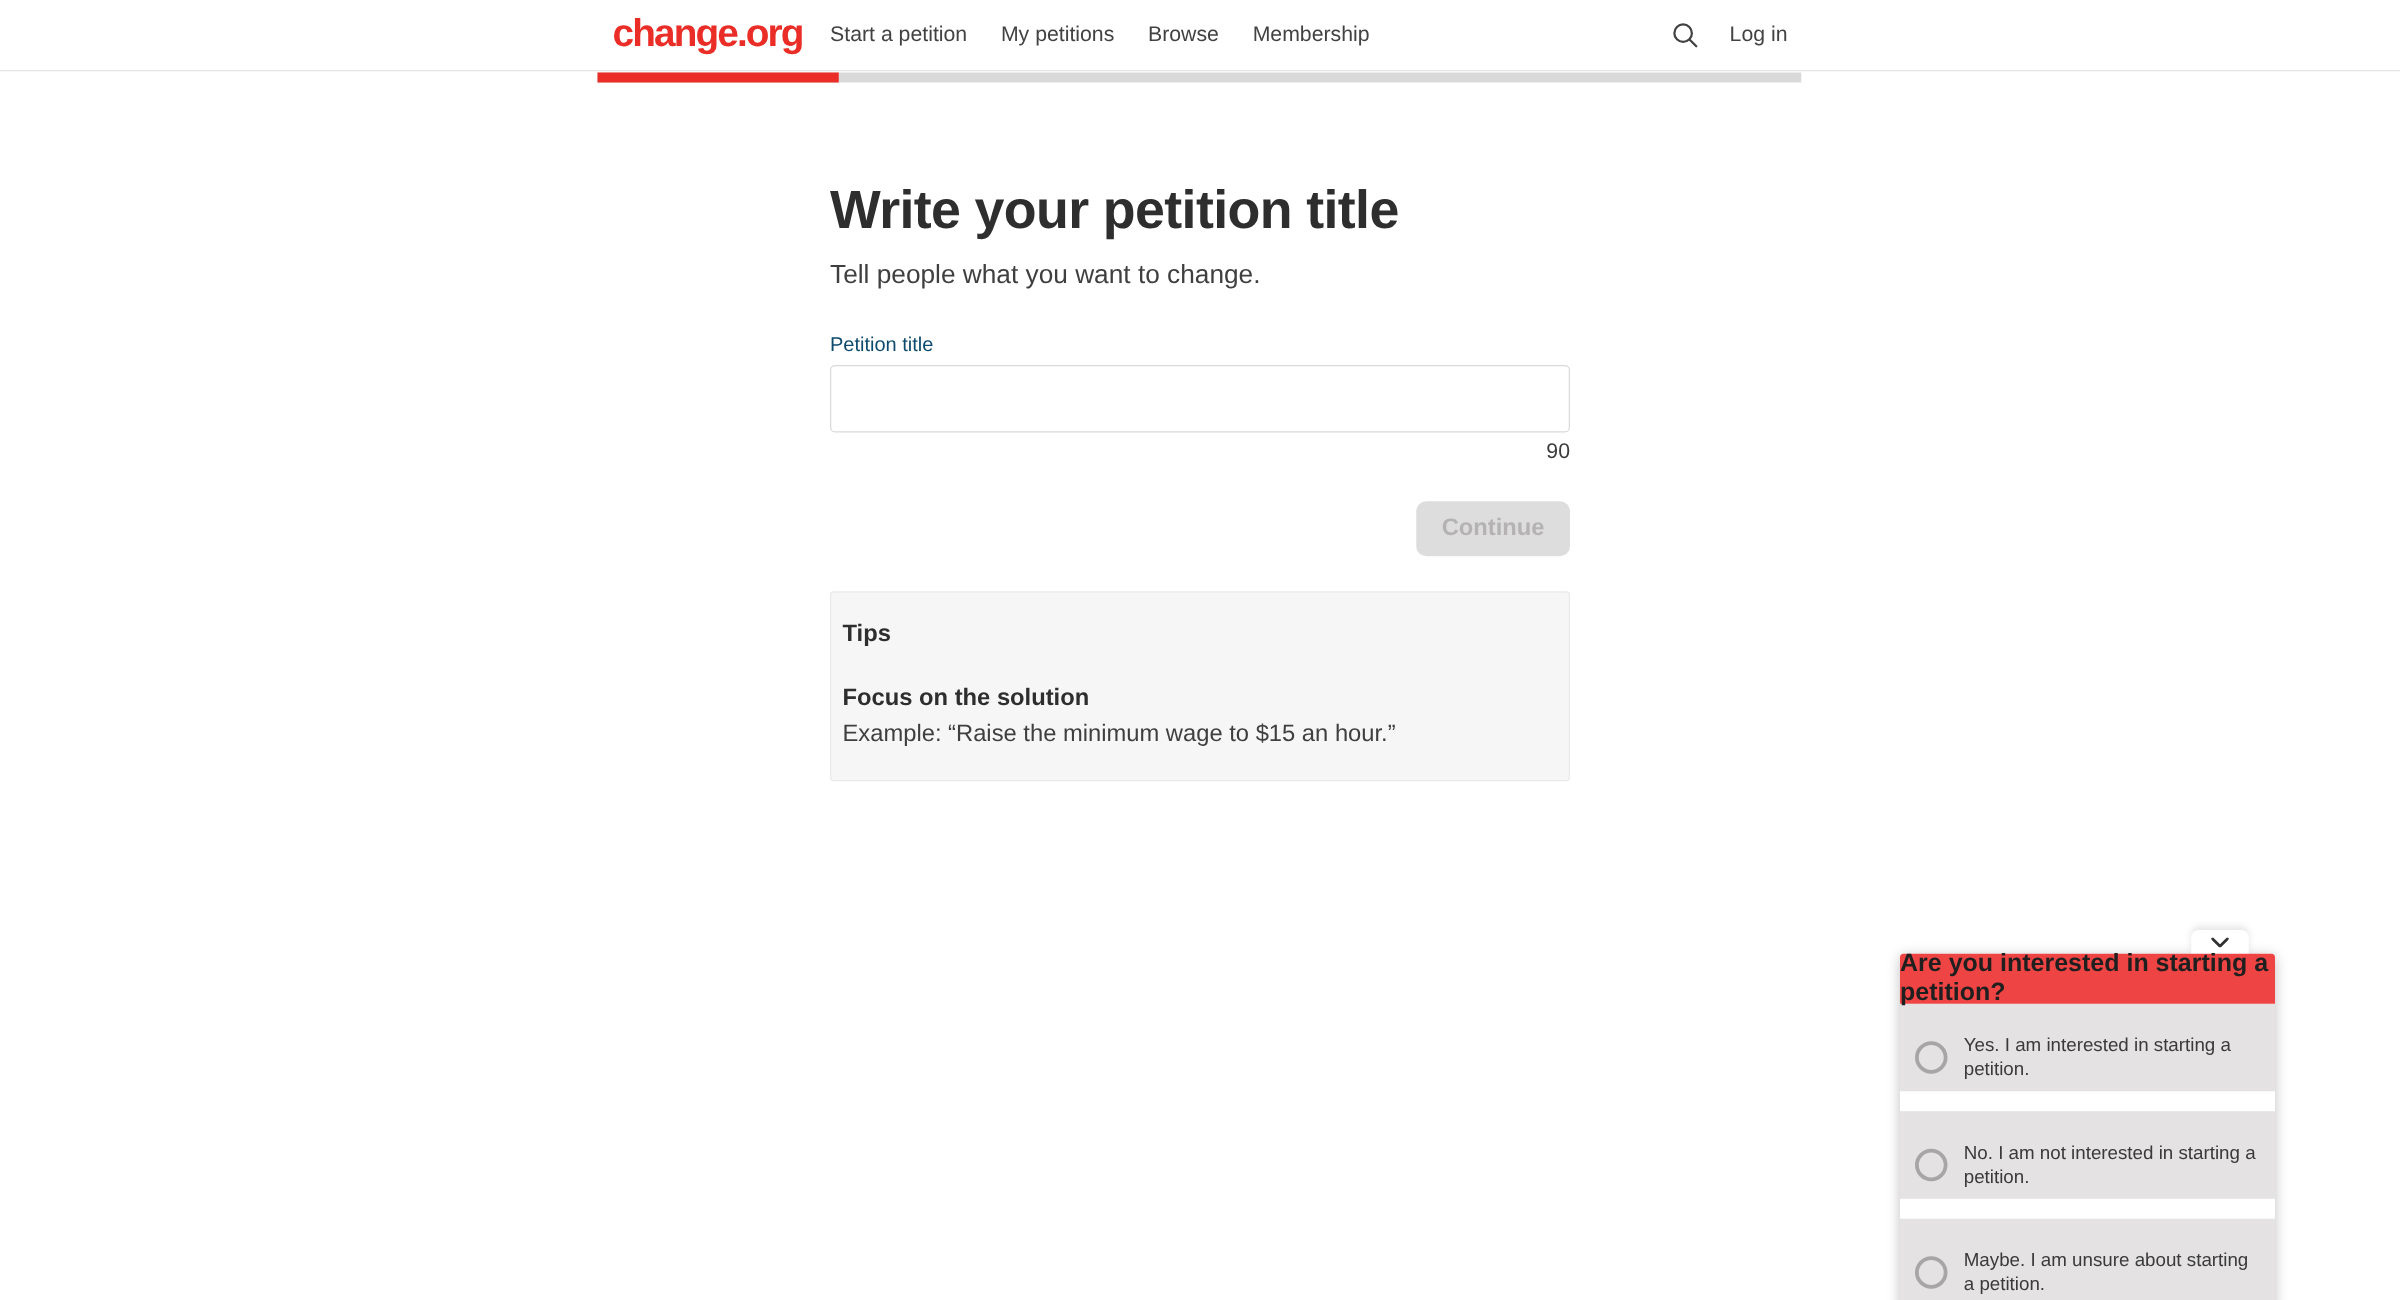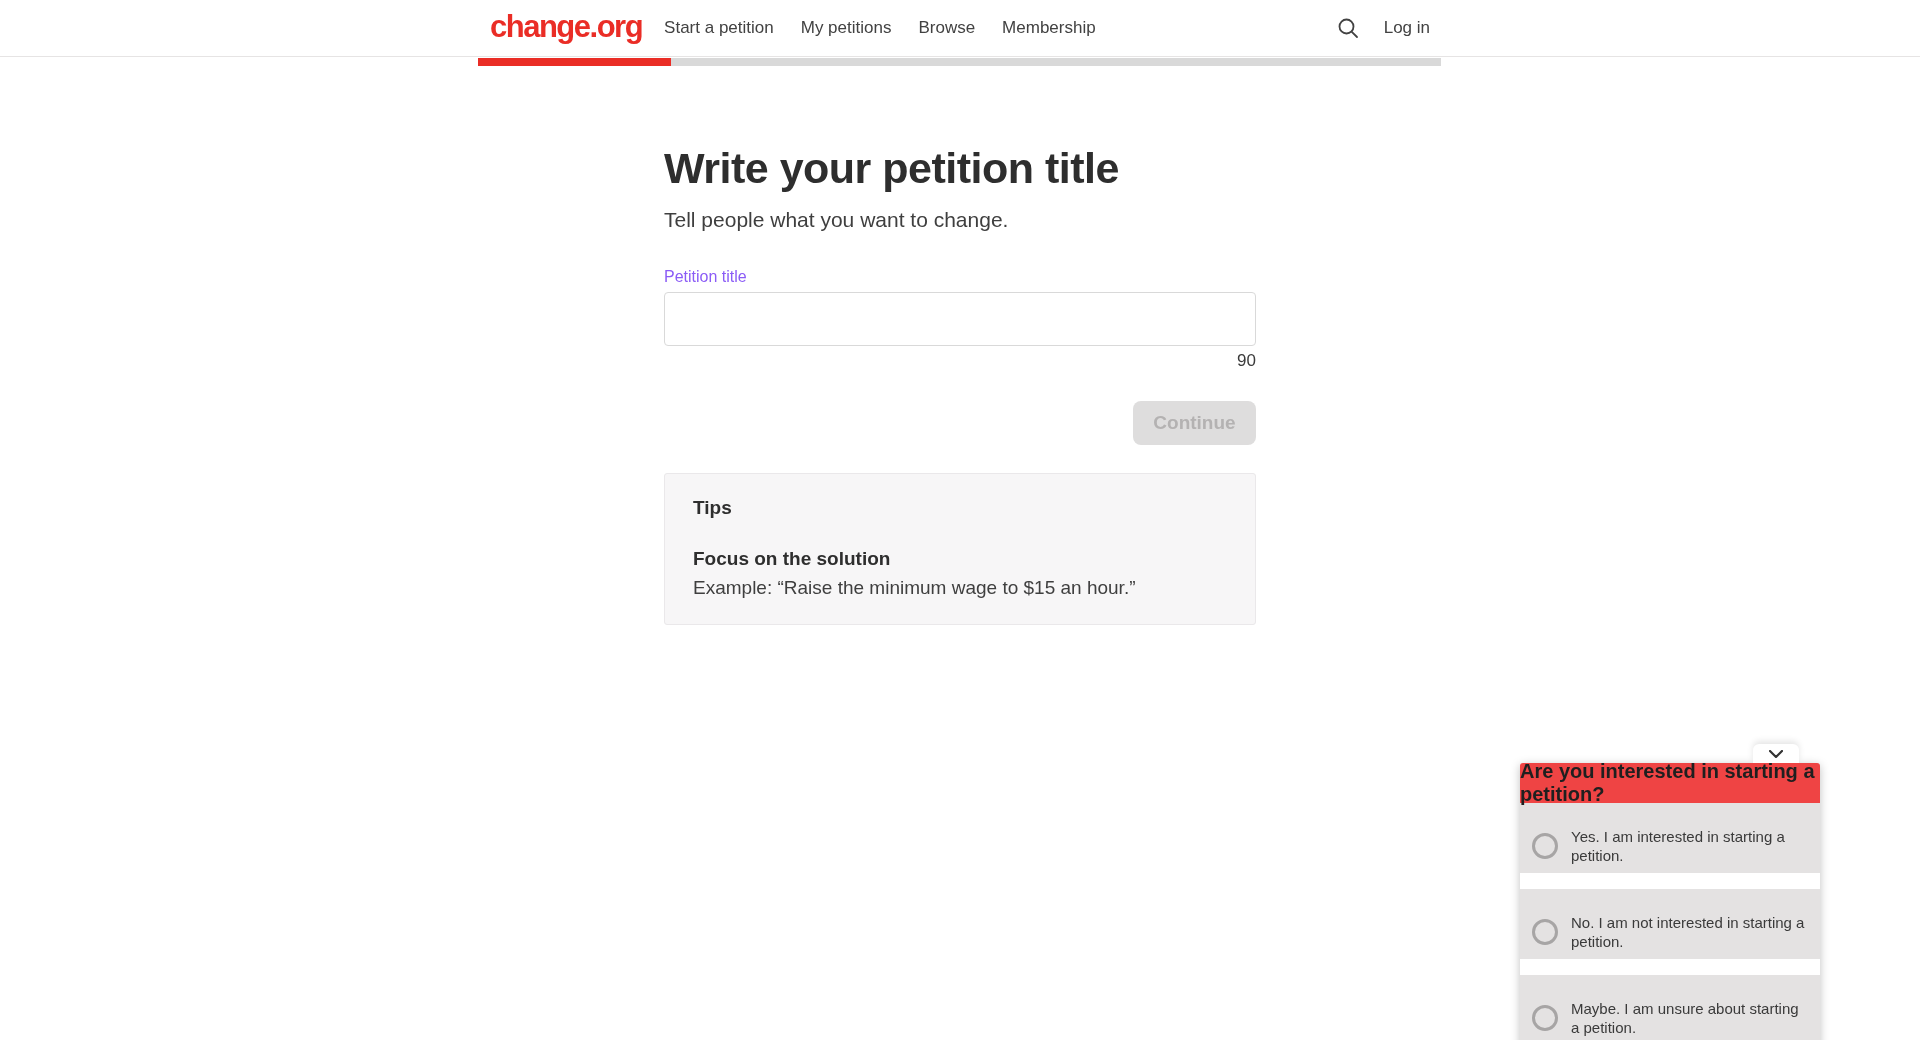--- a/index.html
+++ b/index.html
@@ -24,32 +24,32 @@
   
   .progress { position:absolute; top:58px; left:478px; width:963px; height:8px;
     background:#d9d9d9; }
   .progress-fill { height:100%; background:#ea2d26; }
 
   
   .main { position:absolute; left:664px; top:146px; width:592px; }
   .page-title { font-size:43px; line-height:44px; font-weight:bold;
     color:#2e2e2e; letter-spacing:-0.5px; }
   .page-subtitle { margin-top:16px; font-size:21px; line-height:28px; color:#3f3f3f; }
-  .field-label { margin-top:33px; font-size:16px; line-height:20px; color:#8b5cf6; }
+  .field-label { margin-top:33px; font-size:16px; line-height:20px; color:#0c4a6e; }
   .title-input { margin-top:5px; width:100%; height:54px; border:1px solid #d9d9d9;
     border-radius:4px; background:#fff; font-size:19px; padding:0 14px;
     font-family:inherit; color:#2e2e2e; outline:none; display:block; }
   .char-counter { margin-top:5px; text-align:right; font-size:17px; color:#3b3b3b; }
   .continue-btn { display:block; margin:30px 0 0 auto; width:123px; height:44px;
     background:#dedddd; border:none; border-radius:8px; font-family:inherit;
     font-size:19px; font-weight:bold; color:#b4b2b2; cursor:default; }
 
   
   .tips { margin-top:28px; background:#f7f6f7; border:1px solid #eae8ea;
-    border-radius:3px; padding:22px 28px; }
+    border-radius:3px; padding:22px 9px; }
   .tips-heading { font-size:19px; font-weight:bold; color:#2e2e2e; line-height:24px; }
   .tip { margin-top:24px; }
   .tip-title { font-size:19px; line-height:29px; font-weight:bold; color:#2e2e2e; }
   .tip-example { font-size:19px; line-height:29px; color:#3f3f3f; }
 
   
   .survey { position:absolute; left:1520px; top:763px; width:300px; height:300px;
     background:#fff; border-radius:3px; box-shadow:0 2px 10px rgba(0,0,0,0.25); }
   .survey-collapse { position:absolute; top:-19px; left:233px; width:46px; height:20px;
     background:#fff; border-radius:6px 6px 0 0; box-shadow:0 -3px 6px rgba(0,0,0,0.10);

